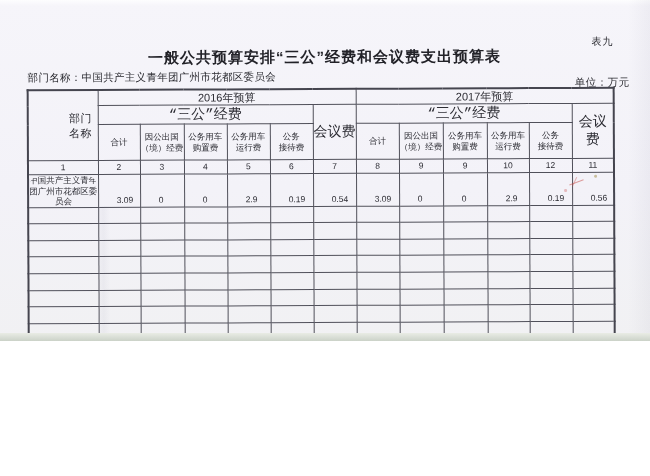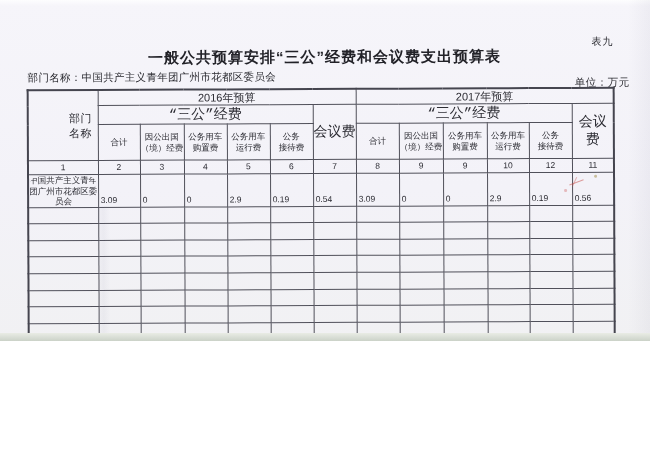--- a/index.html
+++ b/index.html
@@ -68,21 +68,21 @@
     overflow: hidden;
     color: #2c2c33;
   }
   tr.r1 td { height: 14px; font-size: 11px; }
   tr.r2 td { height: 17px; font-size: 14px; font-family: Liberation Mono, monospace; }
   tr.r3 td { height: 35px; white-space: pre-line; }
   td.meeting { font-size: 9px; white-space: normal; }
   td.c-dept { font-size: 9.5px; letter-spacing: 0.5px; padding-left: 35px; }
   tr.r4 td { height: 13px; }
   tr.r5 td { height: 28px; }
-  tr.r5 td.val { vertical-align: bottom; text-align: left; padding: 0 0 1px 2px; }
+  tr.r5 td.val { vertical-align: bottom; text-align: left; padding: 0 0 1px 18px; }
   tr.r5 td.dept-cell { white-space: pre-line; vertical-align: top; line-height: 1.22; border-radius: 11px; }
   tr.empty td { height: 15.6px; }
   .crease {
     position: absolute; left: 96px; top: 205px; width: 14px; height: 222px;
     background: linear-gradient(90deg, rgba(140,140,165,0), rgba(140,140,165,0.08), rgba(140,140,165,0));
     pointer-events: none;
   }
   .pen-mark { position: absolute; pointer-events: none; }
   .red-stroke-a { left: 569px; top: 183px; width: 15px; height: 1.4px;
     background: rgba(202,84,80,0.55); transform: rotate(-20deg); }

